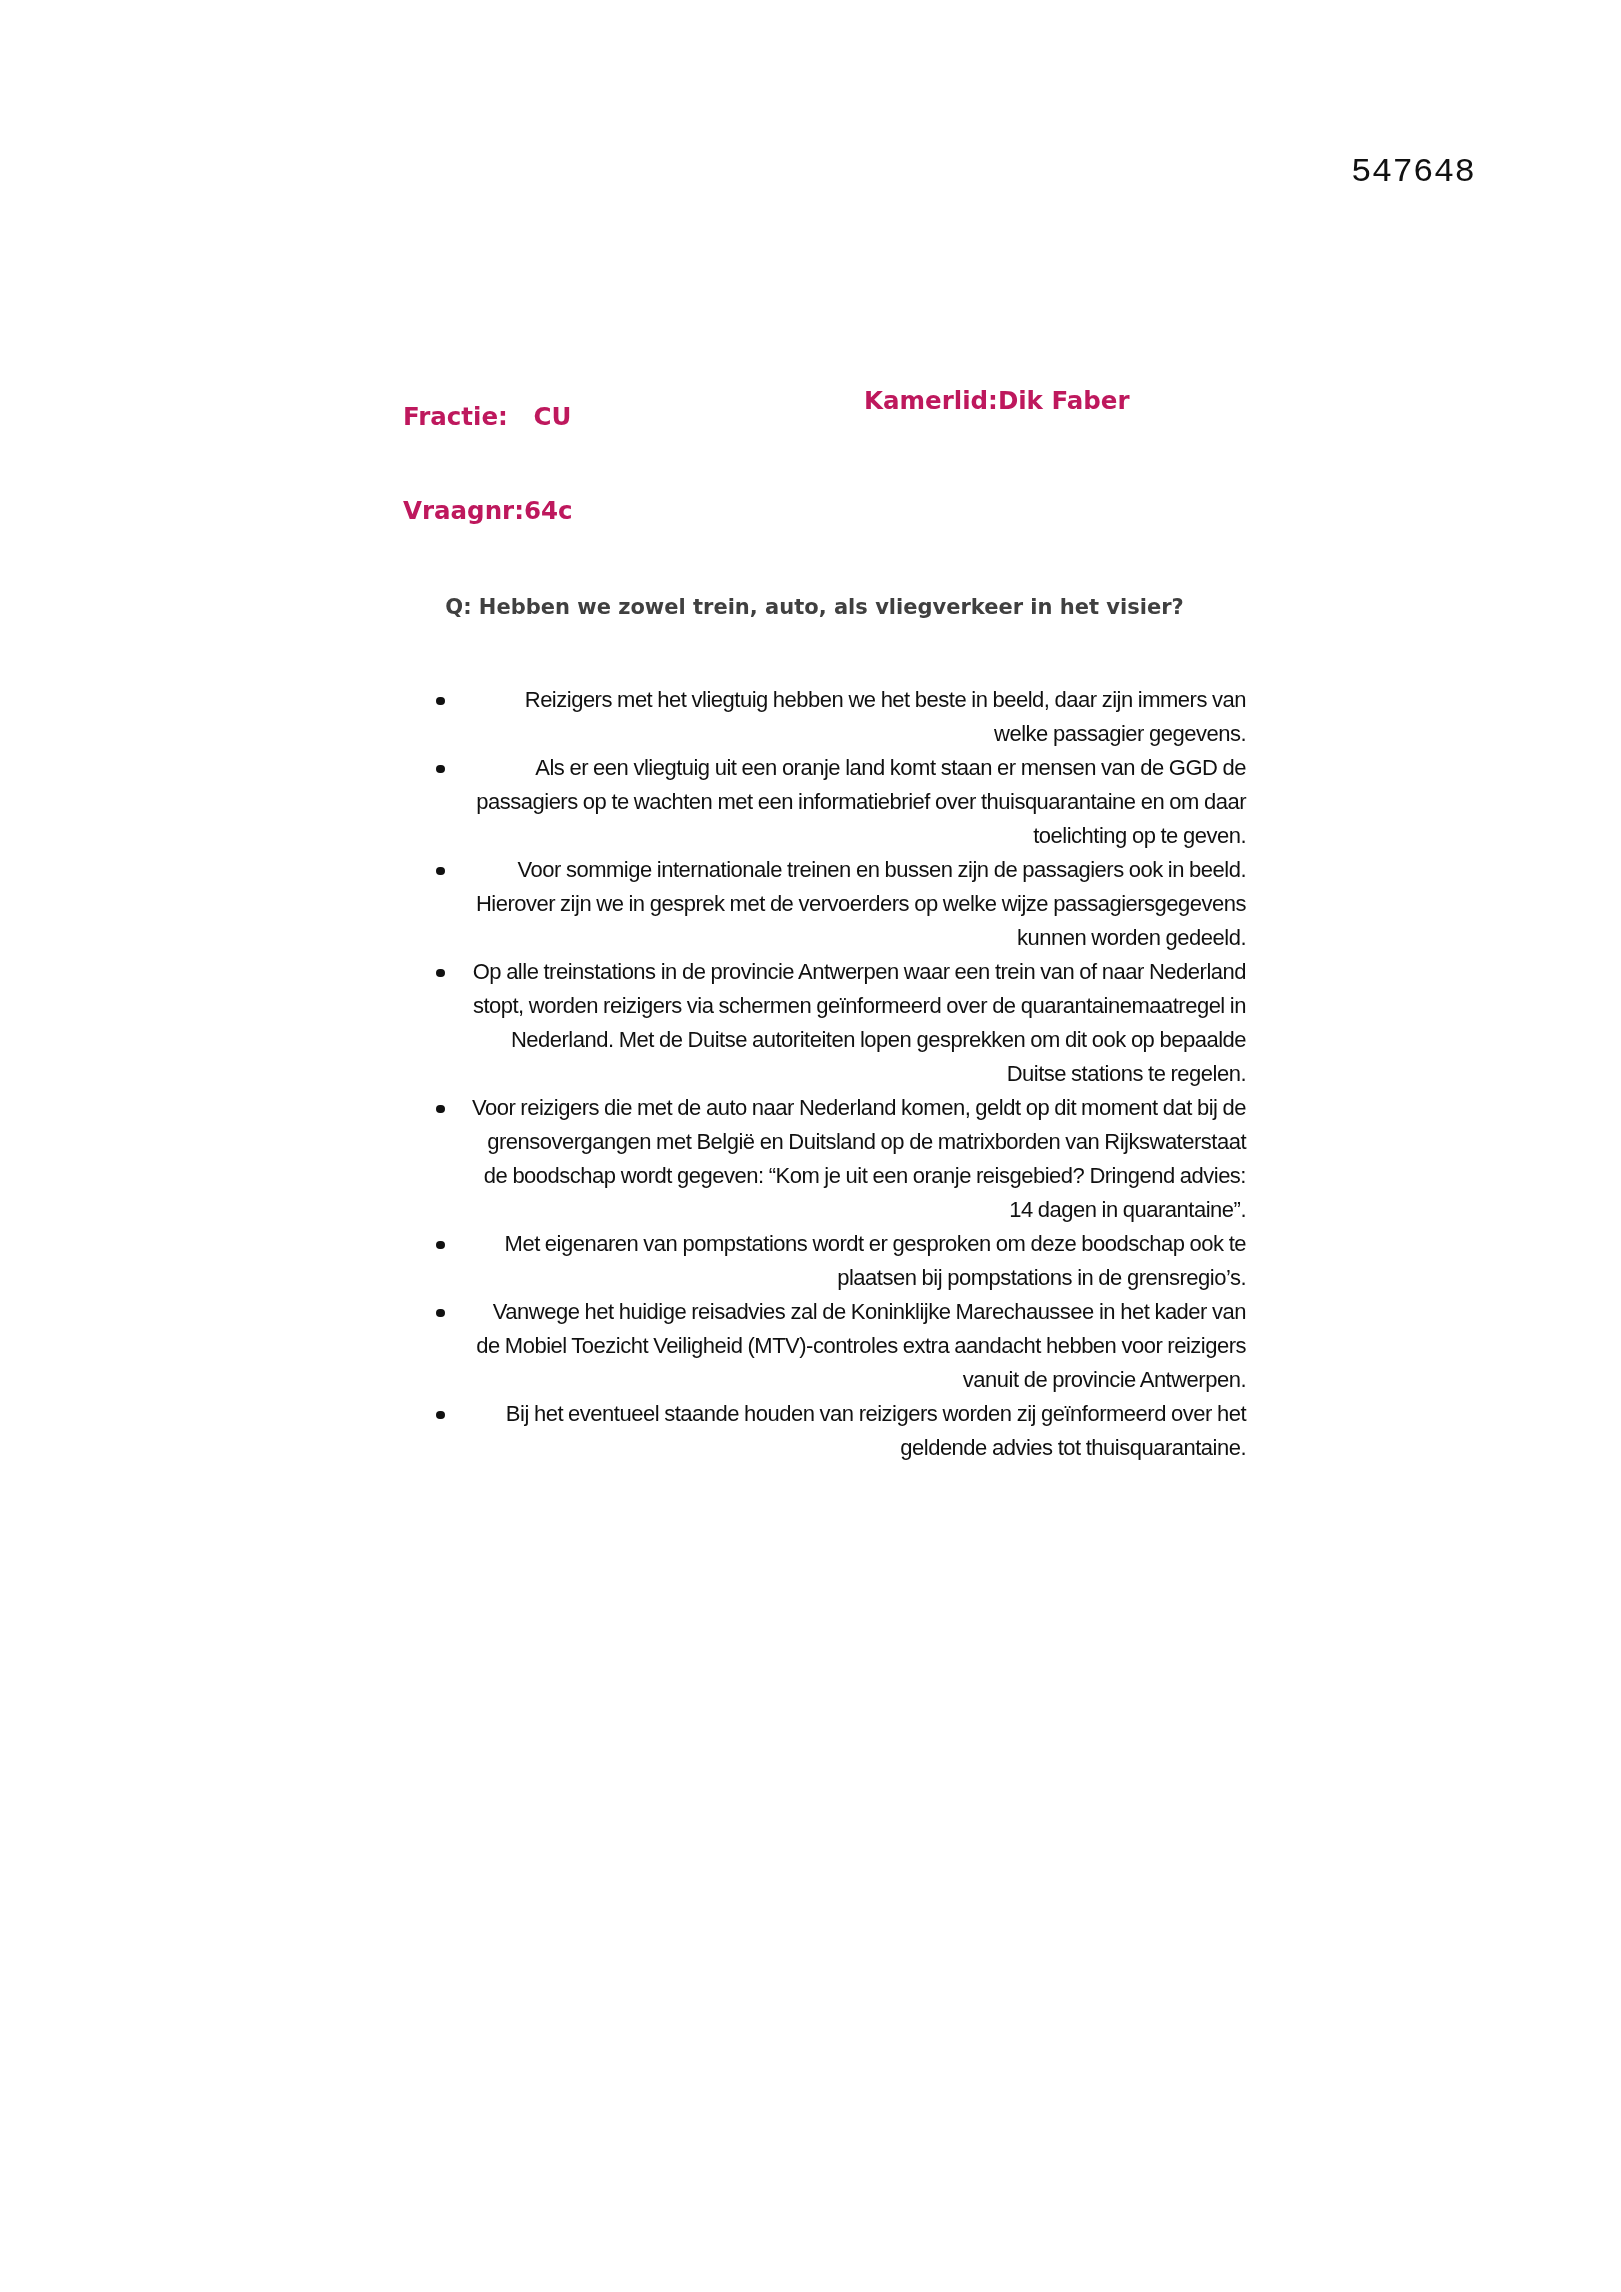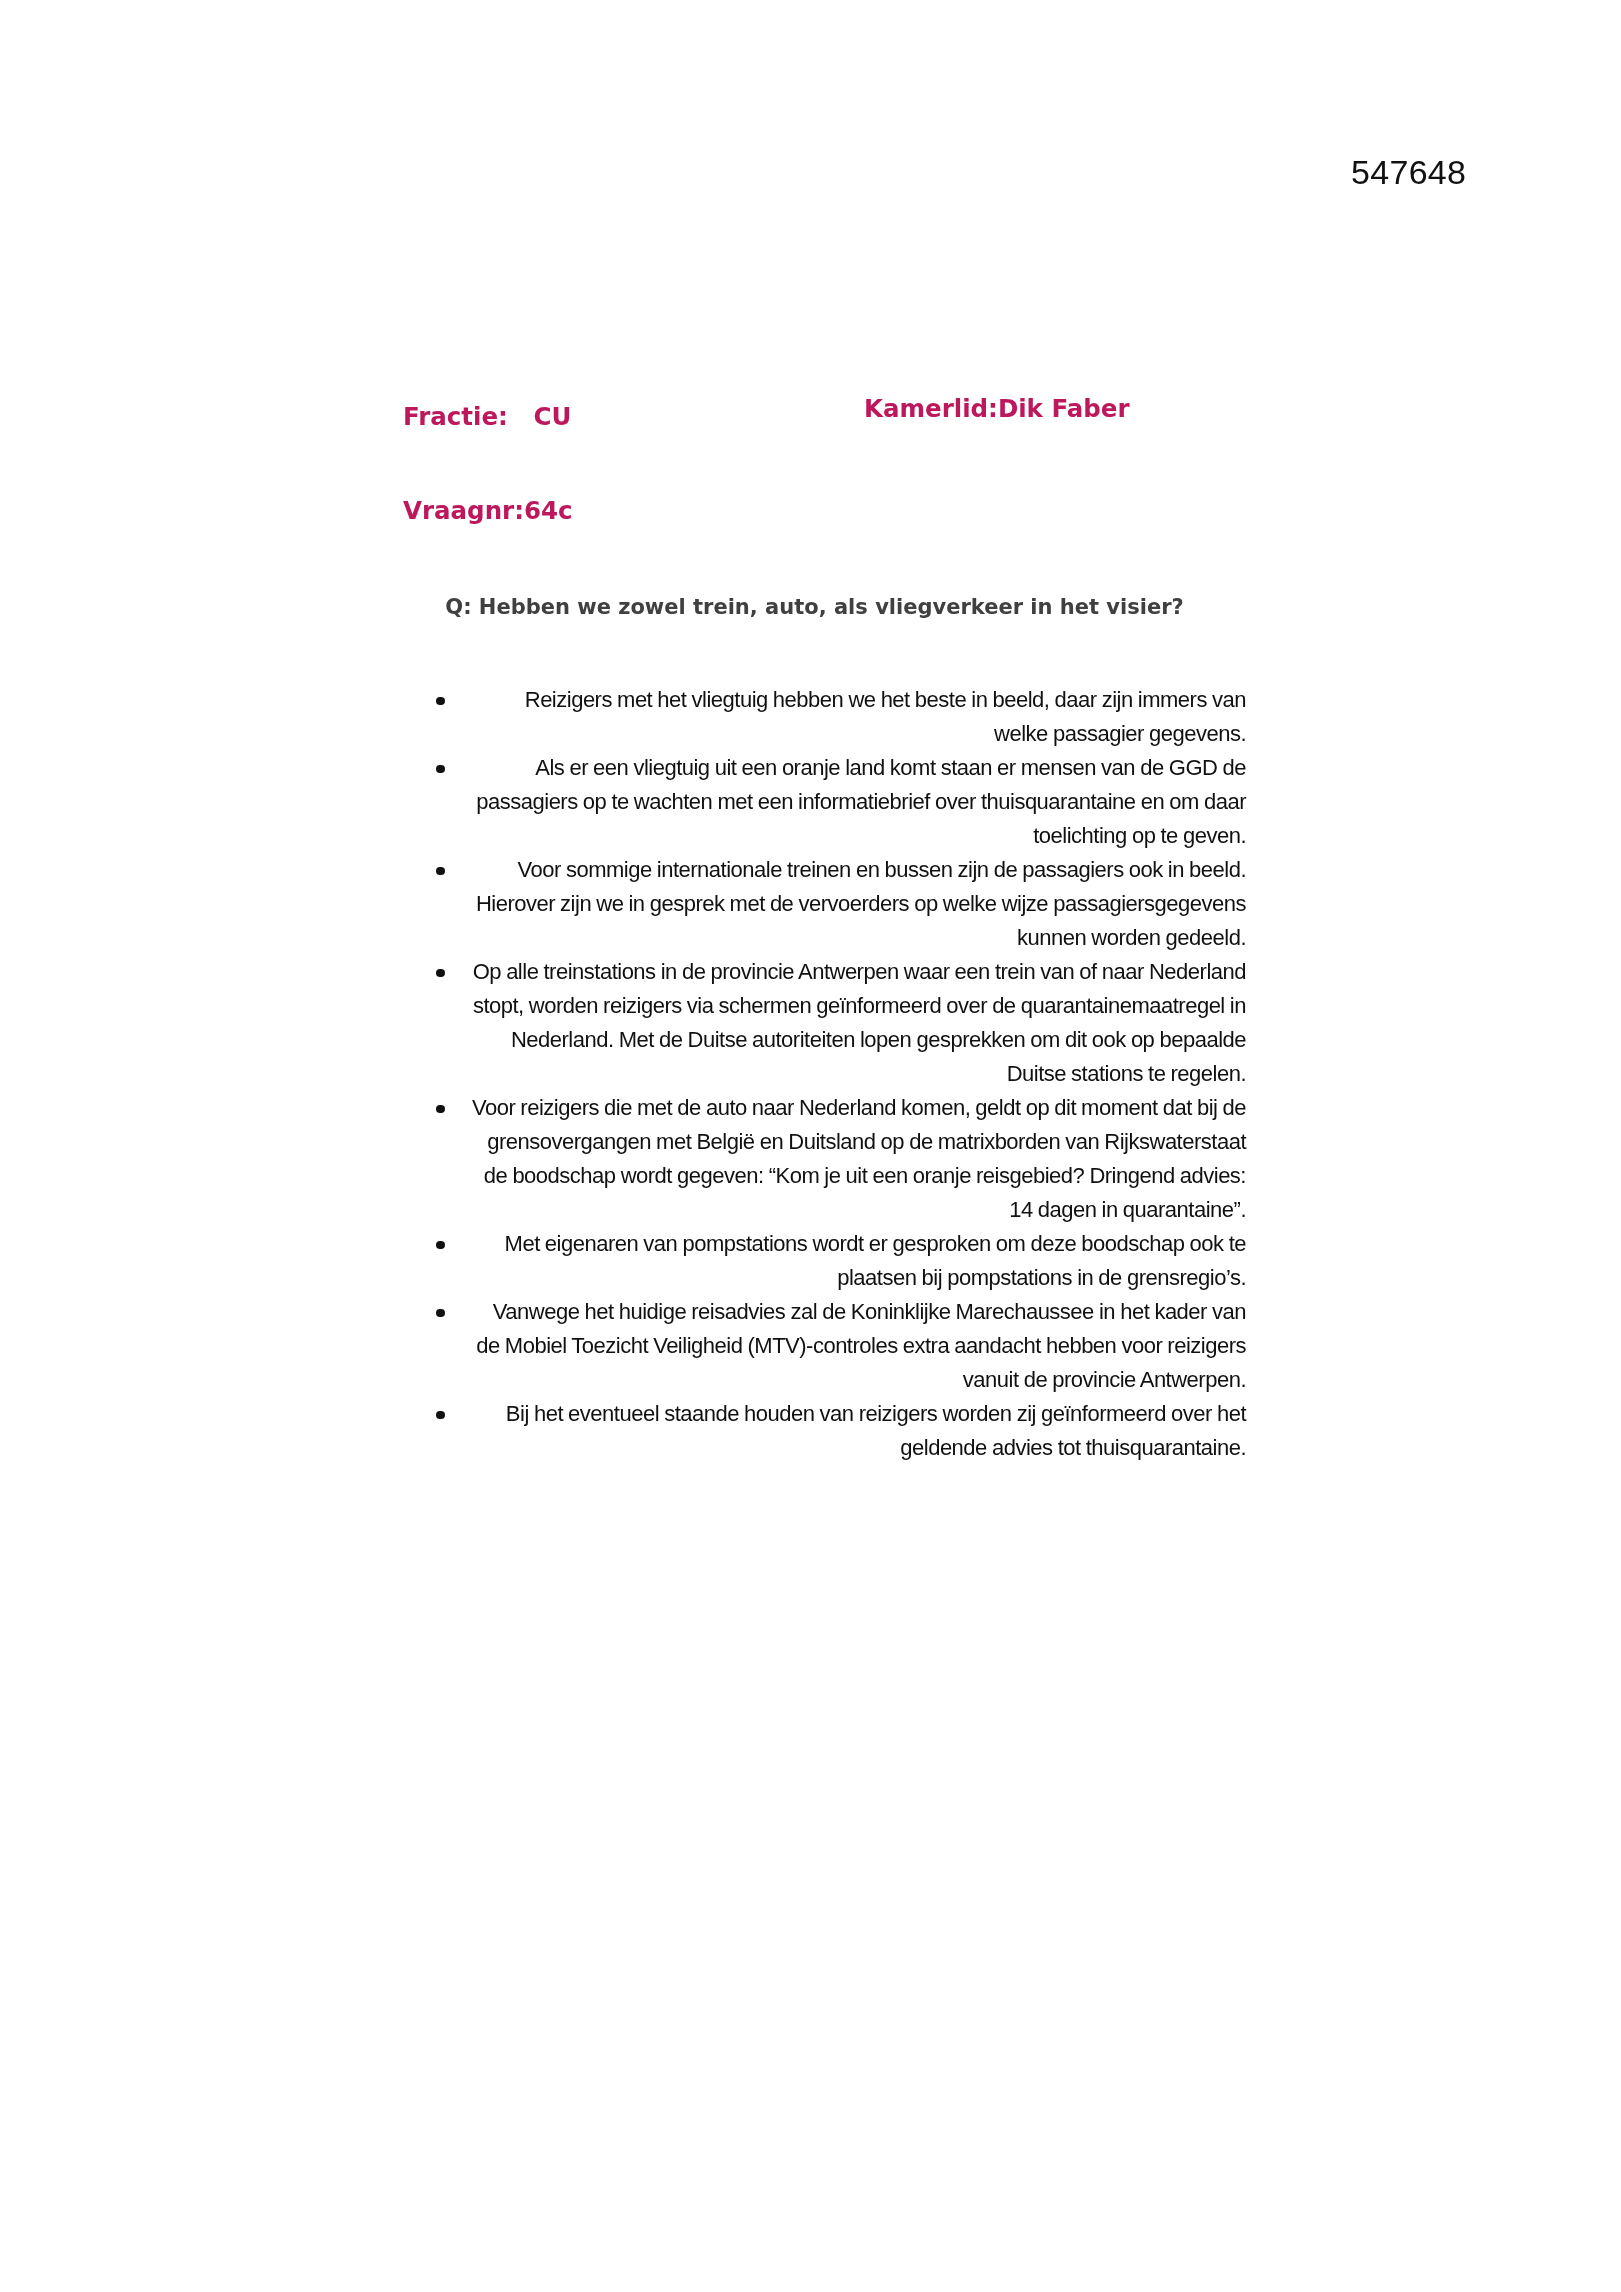--- a/index.html
+++ b/index.html
@@ -11,36 +11,36 @@
       width: 1621px;
       height: 2293px;
       position: relative;
       overflow: hidden;
       color: #0a0a0a;
     }
     .doc-id {
       position: absolute;
       left: 1351px;
       top: 153px;
-      font-family: Liberation Sans, sans-serif;
+      font-family: Liberation Mono, monospace;
       font-size: 34px;
       color: #111;
       letter-spacing: 0.3px;
       text-align: center;
     }
     .hdr {
       position: absolute;
       font-family: "DejaVu Sans", sans-serif;
       font-weight: bold;
       font-size: 24.5px;
       color: #be185d;
       white-space: pre;
     }
     .fractie { left: 403px; top: 402px; }
-    .kamerlid { left: 864px; top: 394px; }
+    .kamerlid { left: 864px; top: 386px; }
     .vraagnr { left: 403px; top: 496px; }
     .question {
       position: absolute;
       left: 403px;
       top: 584px;
       width: 823px;
       font-family: "DejaVu Sans", sans-serif;
       font-weight: bold;
       font-size: 21px;
       line-height: 47px;

